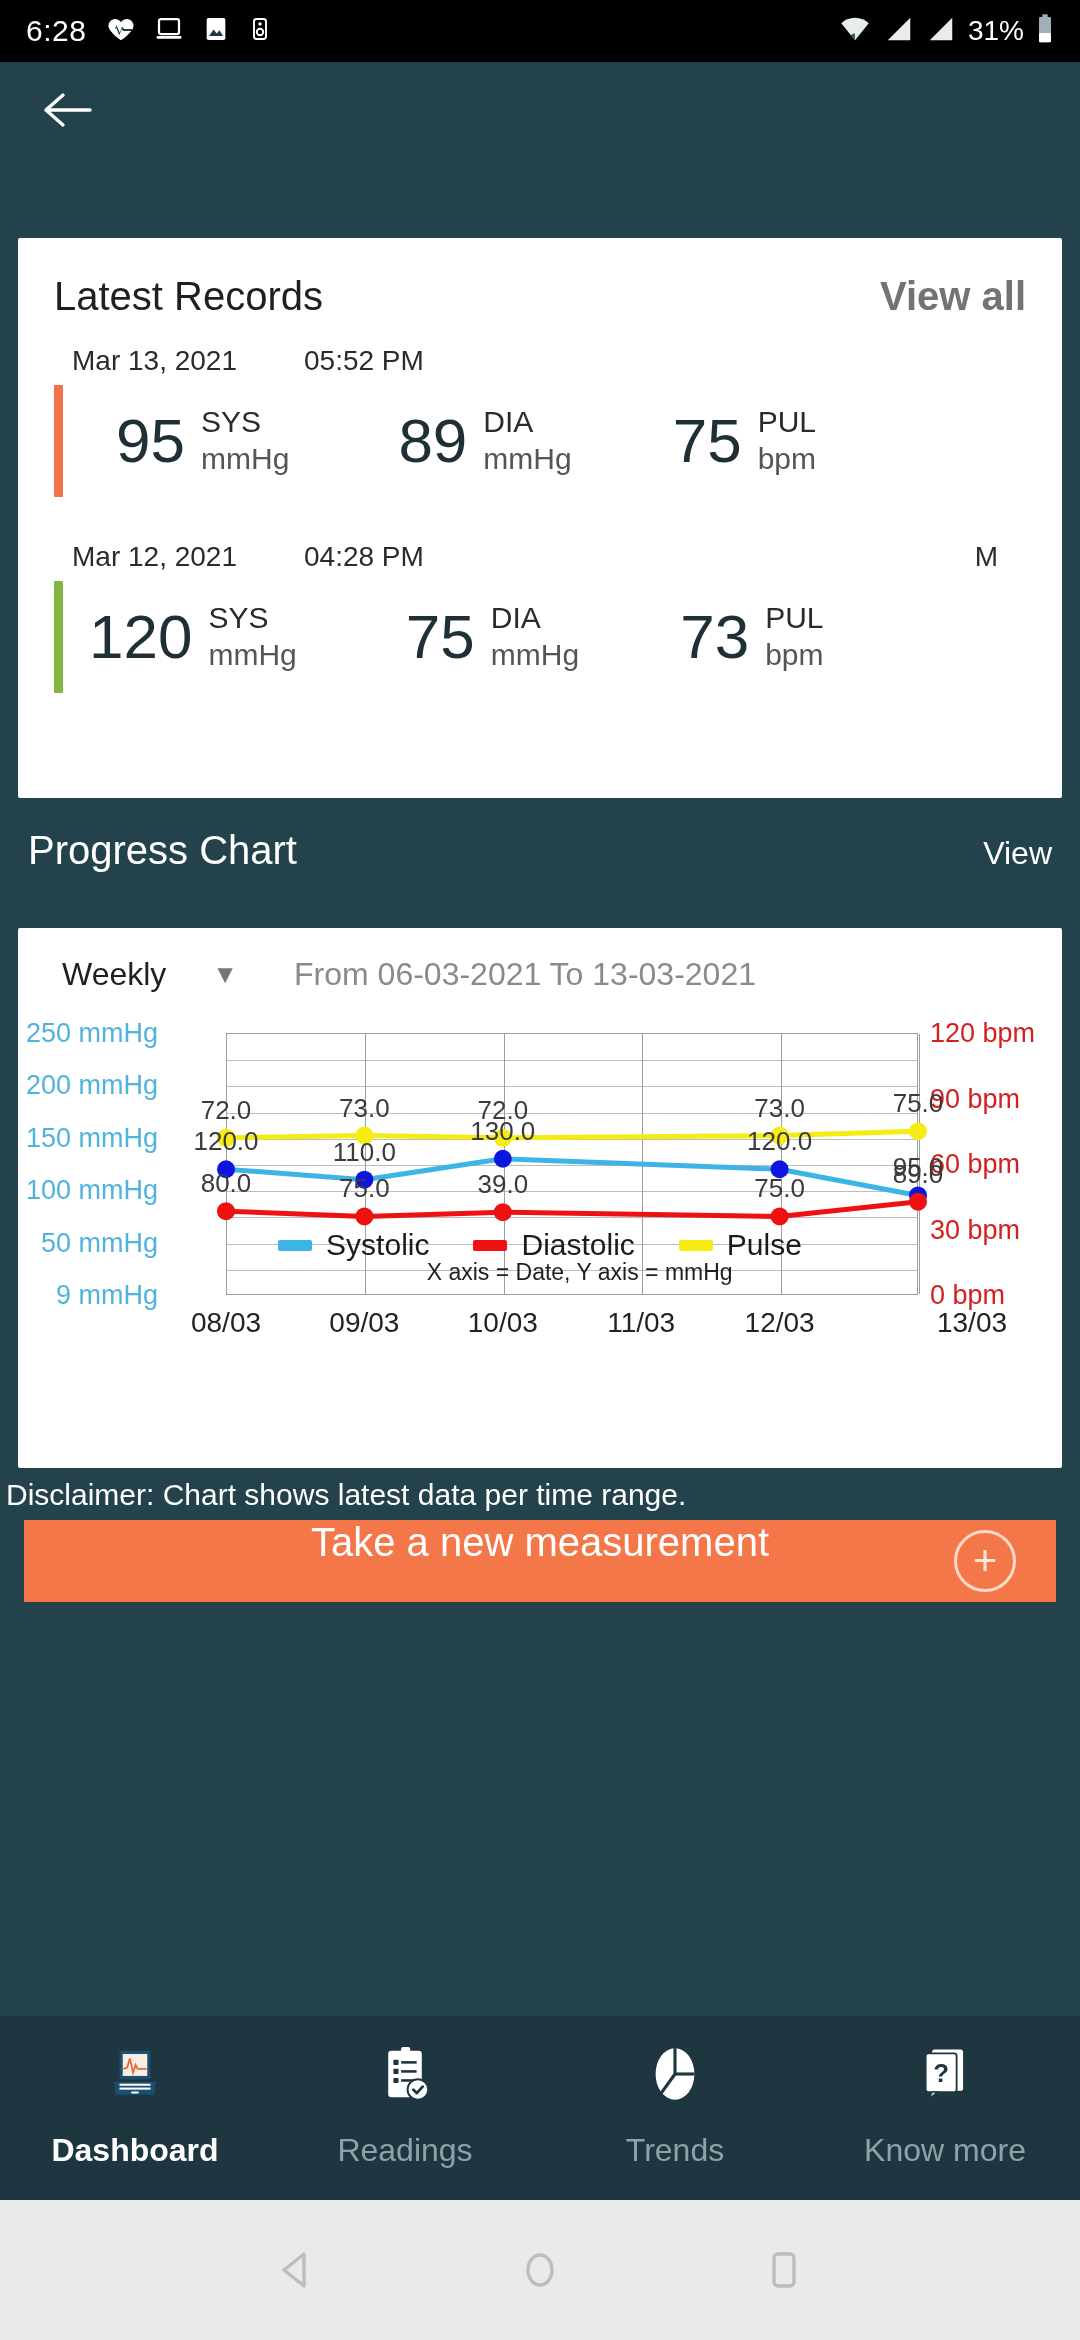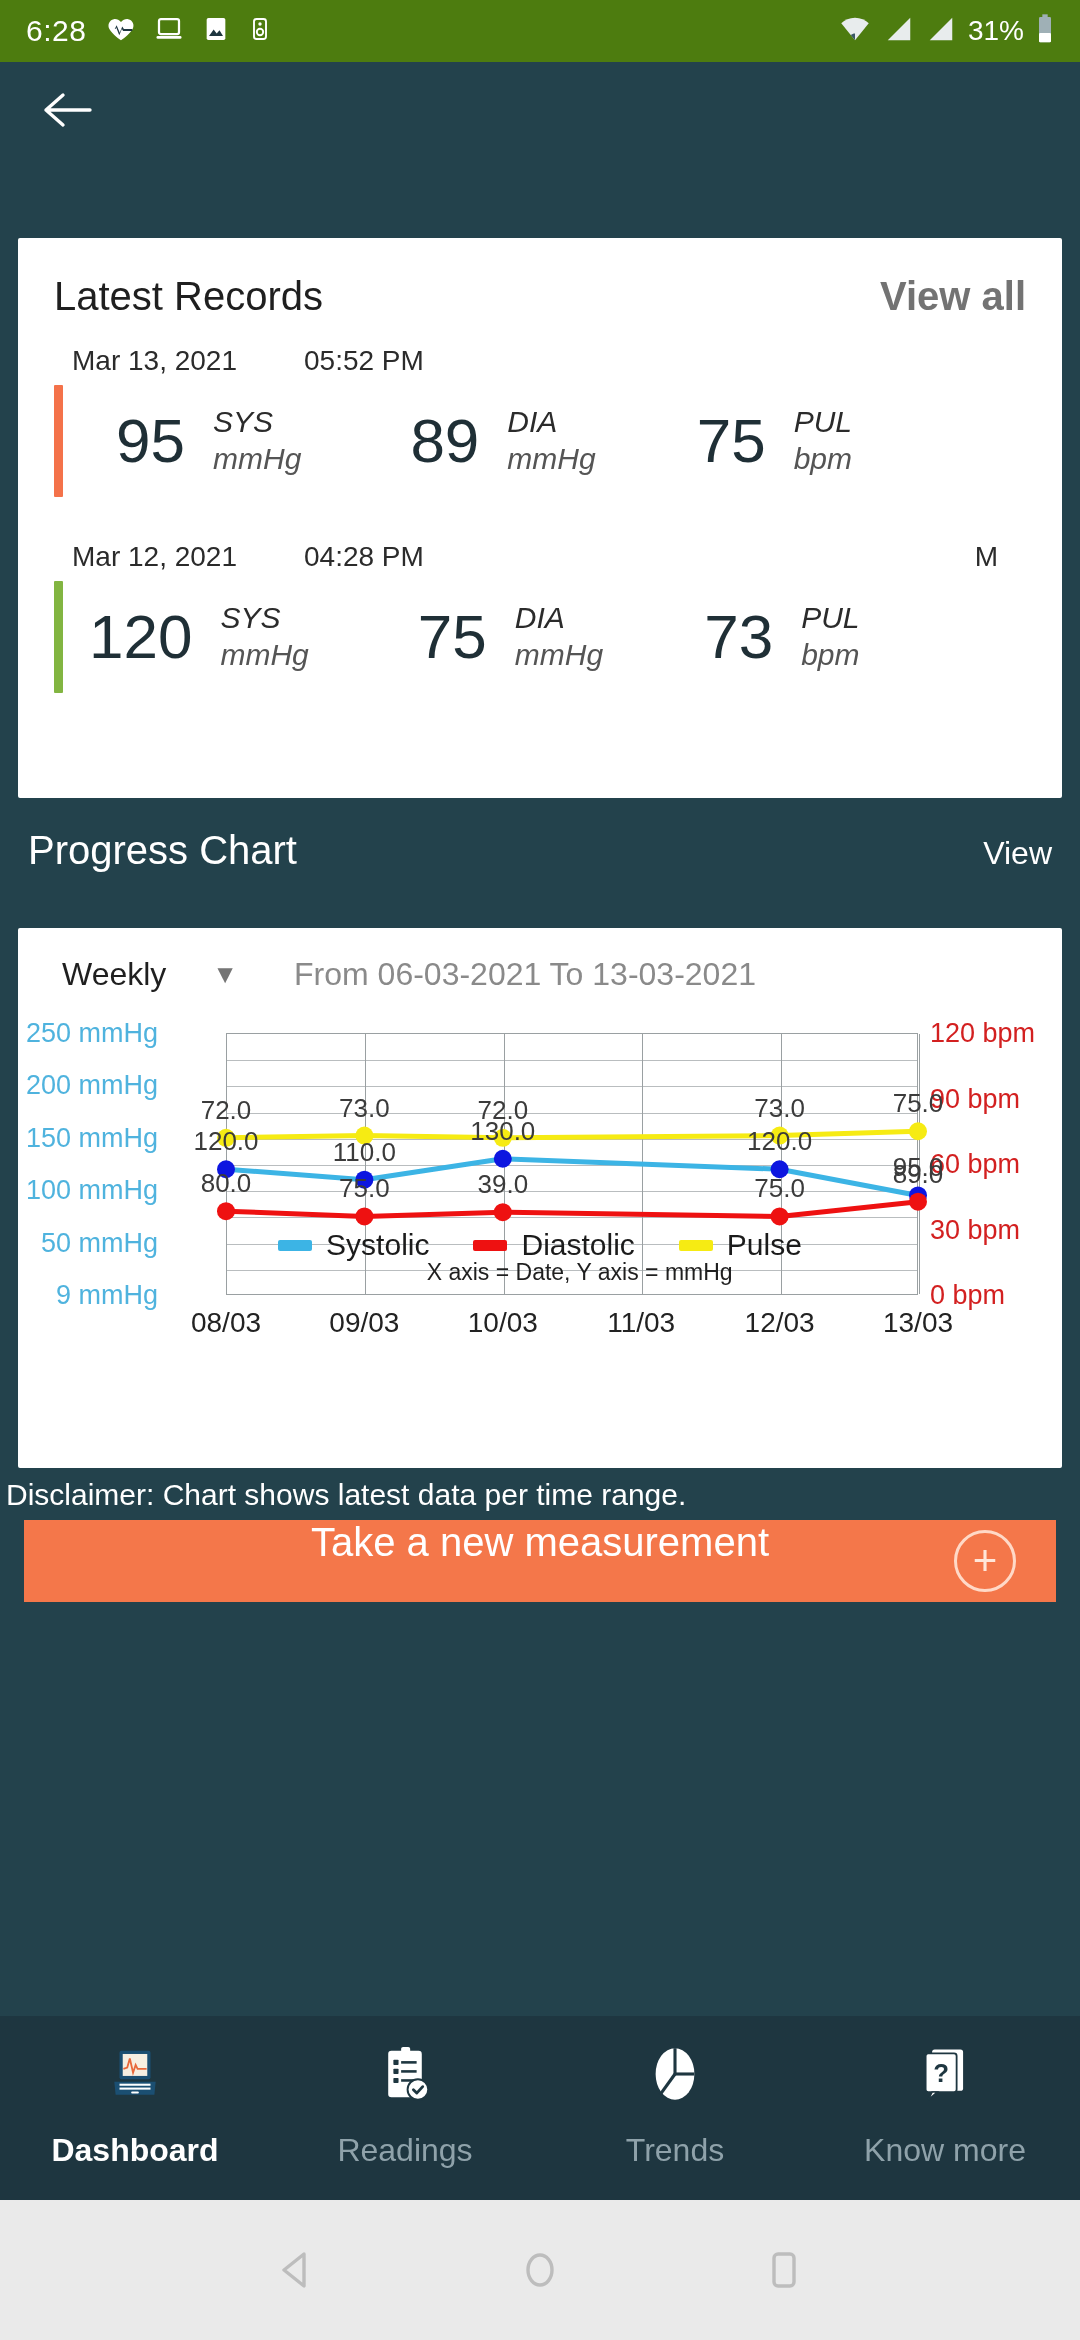--- a/index.html
+++ b/index.html
@@ -7,21 +7,21 @@
   body {
     background:#23424c;
     font-family:"Liberation Sans", sans-serif;
     overflow:hidden;
     position:relative;
   }
 
   
   .statusbar{
     position:absolute; top:0; left:0; width:1080px; height:62px;
-    background:#4d7c0f;
+    background:#000000;
     display:flex; align-items:center; padding:0 26px;
   }
   .sb-time{ color:#ffffff; font-size:30px; letter-spacing:.5px; }
   .sb-icons-left{ display:flex; align-items:center; gap:18px; margin-left:20px; }
   .sb-right{ margin-left:auto; display:flex; align-items:center; gap:12px; }
   .sb-batt-text{ color:#ffffff; font-size:28px; }
   .ico{ display:inline-block; }
 
   
   .appbar{
@@ -62,21 +62,21 @@
 
   .record-values{
     display:flex; align-items:stretch; margin-top:8px; position:relative;
   }
   .accent-bar{ width:9px; border-radius:1px; margin-right:26px; height:112px; }
   .metric{ display:flex; align-items:center; }
   .metric-num{
     font-size:62px; color:#1f2f36; font-weight:300; line-height:1;
     min-width:96px; text-align:right;
   }
-  .metric-unit{ margin-left:28px; line-height:1.22;font-style:italic; }
+  .metric-unit{ margin-left:16px; line-height:1.22; }
   .metric-unit .u1{ display:block; font-size:30px; color:#2b2b2b; }
   .metric-unit .u2{ display:block; font-size:30px; color:#555; }
   .sp-a{ width:82px; } .sp-b{ width:74px; }
 
   
   .section-head{
     position:absolute; top:828px; left:0; width:1080px;
     display:flex; align-items:baseline; justify-content:space-between;
     padding:0 28px 0 28px;
   }
@@ -372,21 +372,21 @@
       <div class="ylab-right" style="top: 294px; color: rgb(211, 32, 32);">0 bpm</div>
       <div class="ylab-right" style="top: 228.5px; color: rgb(211, 32, 32);">30 bpm</div>
       <div class="ylab-right" style="top: 163px; color: rgb(211, 32, 32);">60 bpm</div>
       <div class="ylab-right" style="top: 97.5px; color: rgb(211, 32, 32);">90 bpm</div>
       <div class="ylab-right" style="top: 32px; color: rgb(211, 32, 32);">120 bpm</div>
       <div class="xlab" style="left: 208px;">08/03</div>
       <div class="xlab" style="left: 346.4px;">09/03</div>
       <div class="xlab" style="left: 484.8px;">10/03</div>
       <div class="xlab" style="left: 623.2px;">11/03</div>
       <div class="xlab" style="left: 761.6px;">12/03</div>
-      <div class="xlab" style="left: 900px;">13/03</div>
+      <div class="xlab" style="left: 954px;">13/03</div>
       <div class="pt-label" style="left: 208px; top: 140.24px;">120.0</div>
       <div class="pt-label" style="left: 346.4px; top: 150.72px;">110.0</div>
       <div class="pt-label" style="left: 484.8px; top: 129.76px;">130.0</div>
       <div class="pt-label" style="left: 761.6px; top: 140.24px;">120.0</div>
       <div class="pt-label" style="left: 900px; top: 166.44px;">95.0</div>
       <div class="pt-label" style="left: 208px; top: 182.16px;">80.0</div>
       <div class="pt-label" style="left: 346.4px; top: 187.4px;">75.0</div>
       <div class="pt-label" style="left: 484.8px; top: 183.208px;">39.0</div>
       <div class="pt-label" style="left: 761.6px; top: 187.4px;">75.0</div>
       <div class="pt-label" style="left: 900px; top: 172.728px;">89.0</div>

